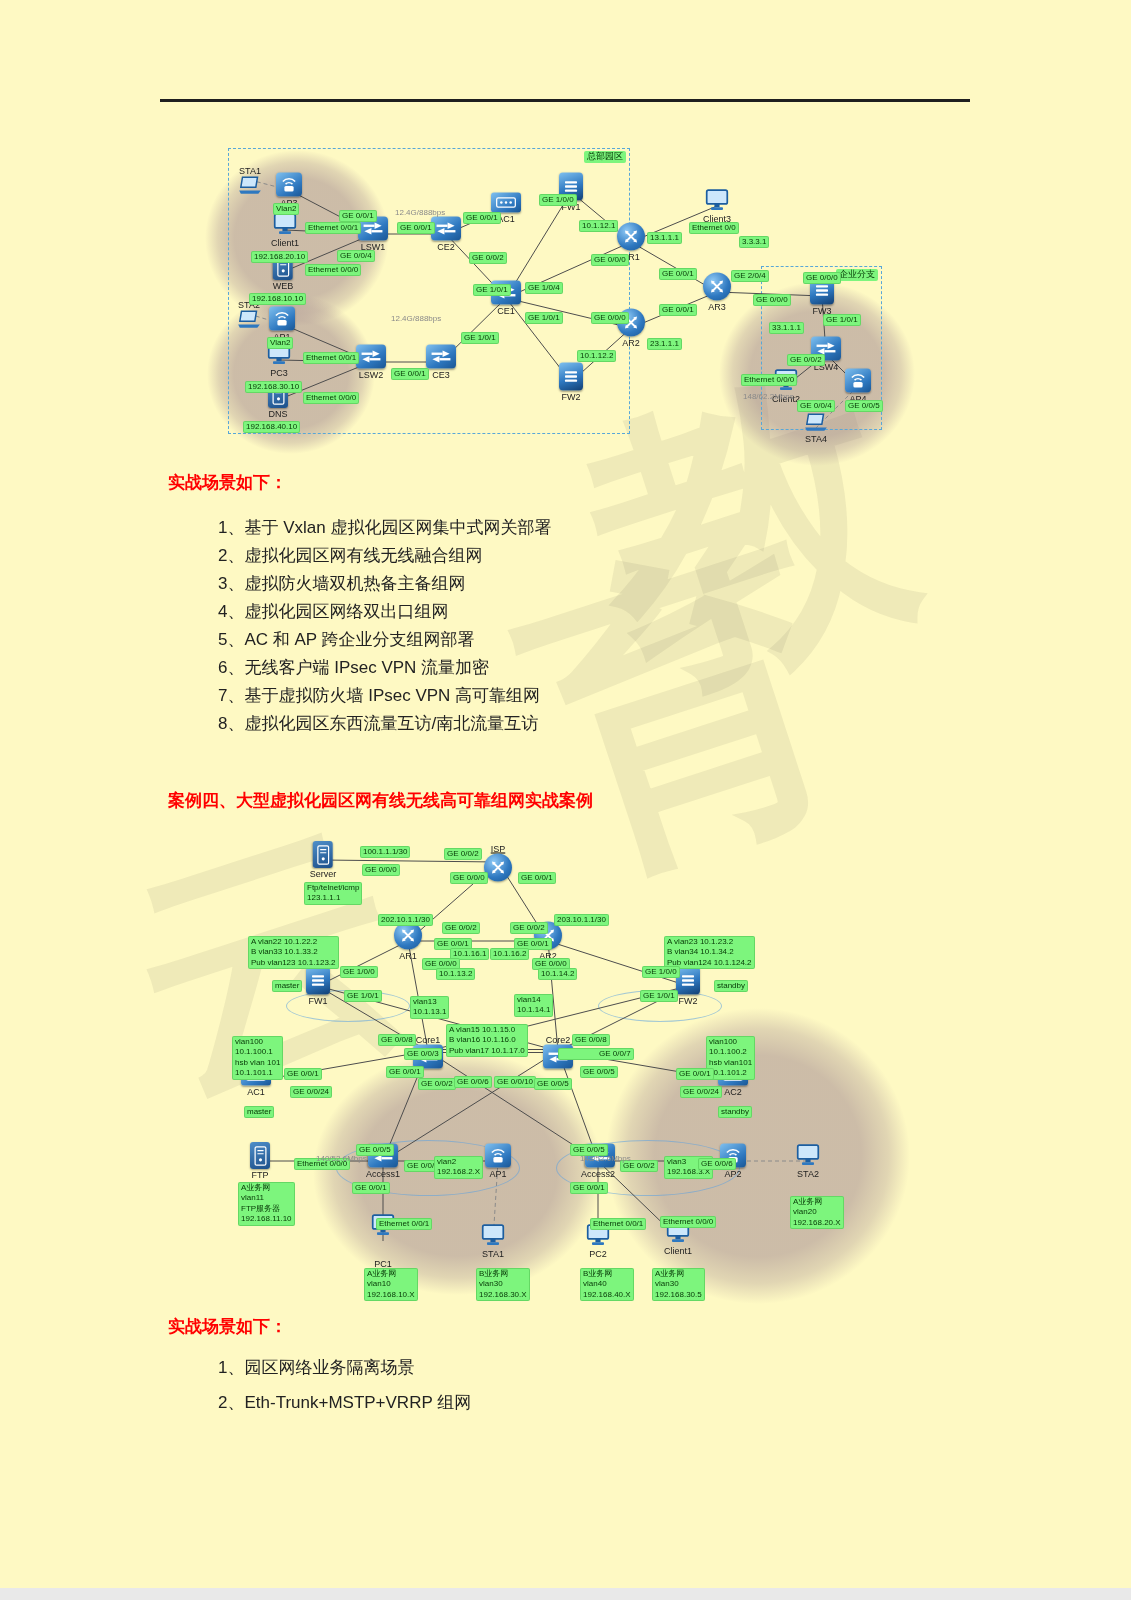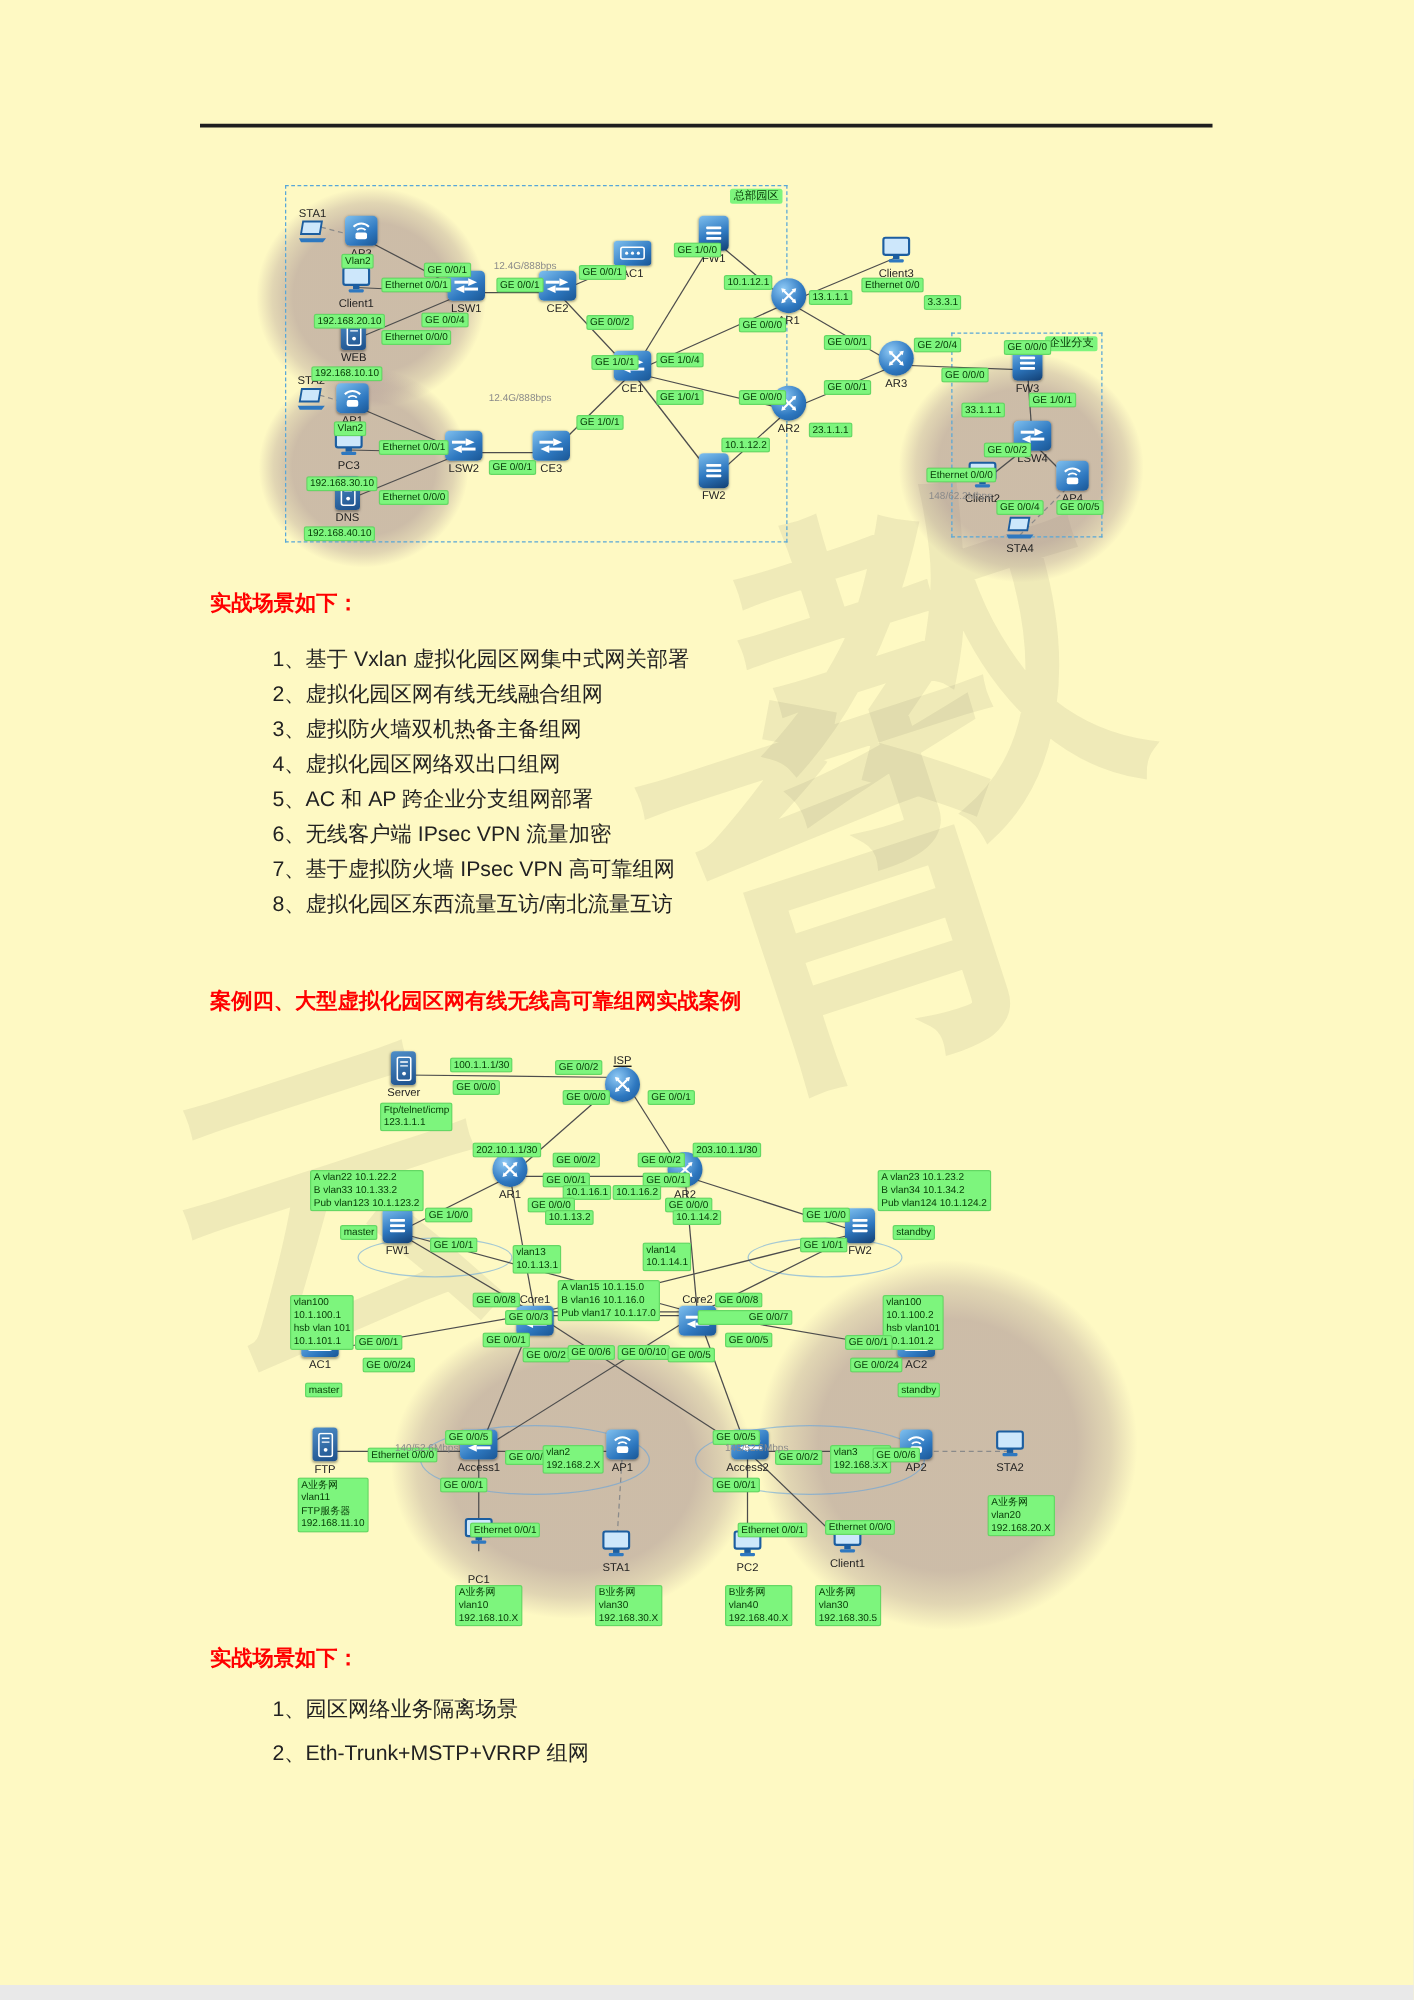--- a/index.html
+++ b/index.html
@@ -759,21 +759,21 @@
       <div class="chip" style="left: 286px; top: 100px;">GE 0/0/1</div>
       <div class="chip" style="left: 262px; top: 110px;">10.1.16.2</div>
       <div class="chip" style="left: 304px; top: 120px;">GE 0/0/0</div>
       <div class="chip" style="left: 310px; top: 130px;">10.1.14.2</div>
       <div class="chip" style="left: 20px; top: 98px;">A vlan22 10.1.22.2
 B vlan33 10.1.33.2
 Pub vlan123 10.1.123.2</div>
       <div class="chip" style="left: 44px; top: 142px;">master</div>
       <div class="chip" style="left: 112px; top: 128px;">GE 1/0/0</div>
       <div class="chip" style="left: 116px; top: 152px;">GE 1/0/1</div>
-      <div class="chip" style="left: 436px; top: 98px; margin-left: 38px;">A vlan23 10.1.23.2
+      <div class="chip" style="left: 436px; top: 98px;">A vlan23 10.1.23.2
 B vlan34 10.1.34.2
 Pub vlan124 10.1.124.2</div>
       <div class="chip" style="left: 486px; top: 142px;">standby</div>
       <div class="chip" style="left: 414px; top: 128px;">GE 1/0/0</div>
       <div class="chip" style="left: 412px; top: 152px;">GE 1/0/1</div>
       <div class="chip" style="left: 182px; top: 158px;">vlan13
 10.1.13.1</div>
       <div class="chip" style="left: 286px; top: 156px;">vlan14
 10.1.14.1</div>
       <div class="chip" style="left: 218px; top: 186px;">A vlan15 10.1.15.0

